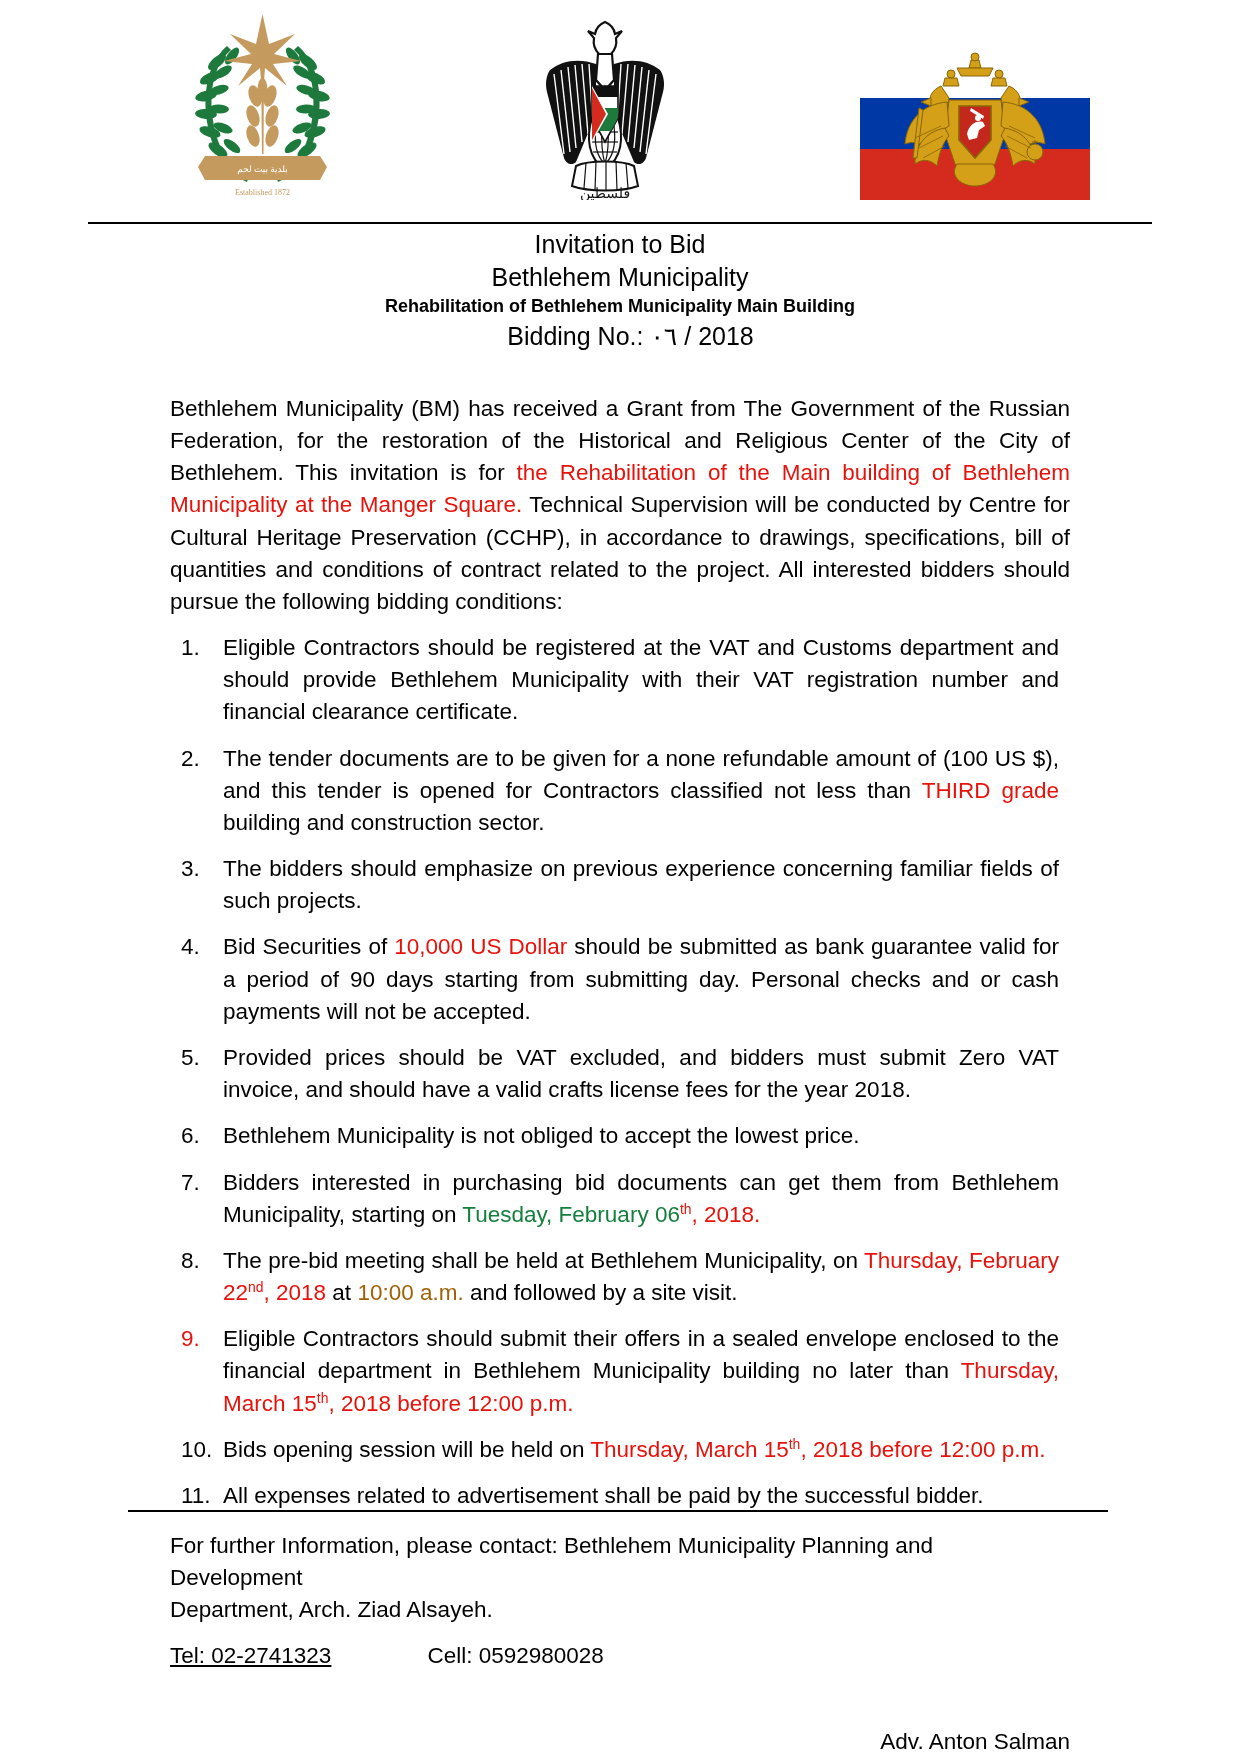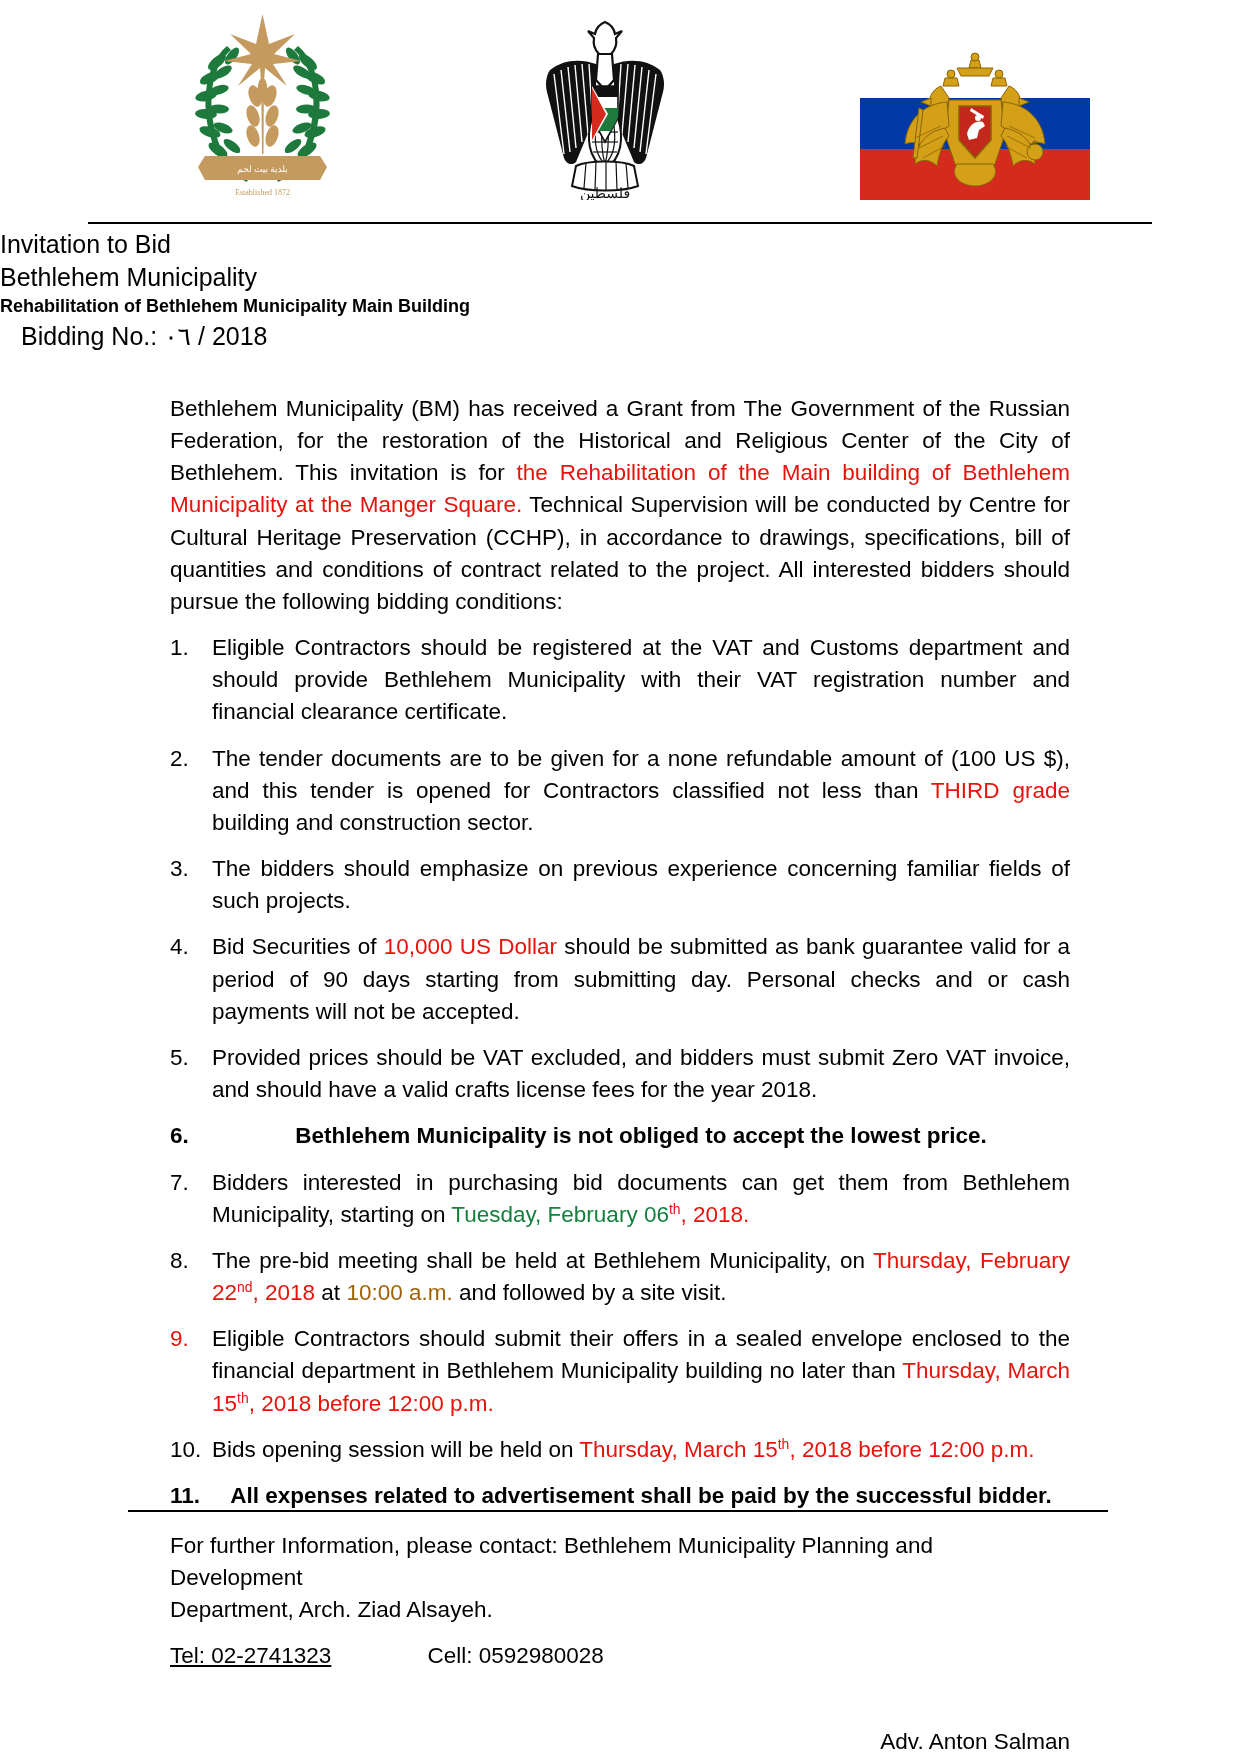--- a/index.html
+++ b/index.html
@@ -44,21 +44,21 @@
     position: absolute;
     top: 222px;
     left: 88px;
     width: 1064px;
     height: 0;
     border-top: 2px solid #000;
   }
 
   
   .title-block {
-    text-align: left;
+    text-align: center;
     margin-top: 28px;
     line-height: 1.30;
   }
   .title-line-1,
   .title-line-2 {
     font-size: 25px;
     font-weight: normal;
   }
   .title-main {
     font-size: 18px;
@@ -80,21 +80,21 @@
     font-size: 22.5px;
     line-height: 1.43;
   }
   p.intro {
     margin: 0 0 14px 0;
     text-align: justify;
     text-justify: inter-word;
   }
   ol.conditions {
     list-style: none;
-    margin: 0;
+    margin: 11px;
     padding: 0;
     counter-reset: cond;
   }
   ol.conditions > li {
     position: relative;
     padding-left: 42px;
     margin-bottom: 14px;
     text-align: justify;
     text-justify: inter-word;
   }
@@ -103,21 +103,21 @@
     content: counter(cond) ".";
     position: absolute;
     left: 0;
     top: 0;
     width: 34px;
     text-align: left;
     color: inherit;
   }
   ol.conditions > li.marker-red::before { color: #e8120b; }
   ol.conditions > li.wide::before { width: 40px; }
-  ol.conditions > li.nojust { text-align: center; font-weight: bold; }
+  ol.conditions > li.nojust { text-align: left; }
 
   .r { color: #e8120b; }
   sup {
     font-size: 0.62em;
     vertical-align: super;
     line-height: 0;
   }
 
   .contact-block {
     margin-top: 18px;

